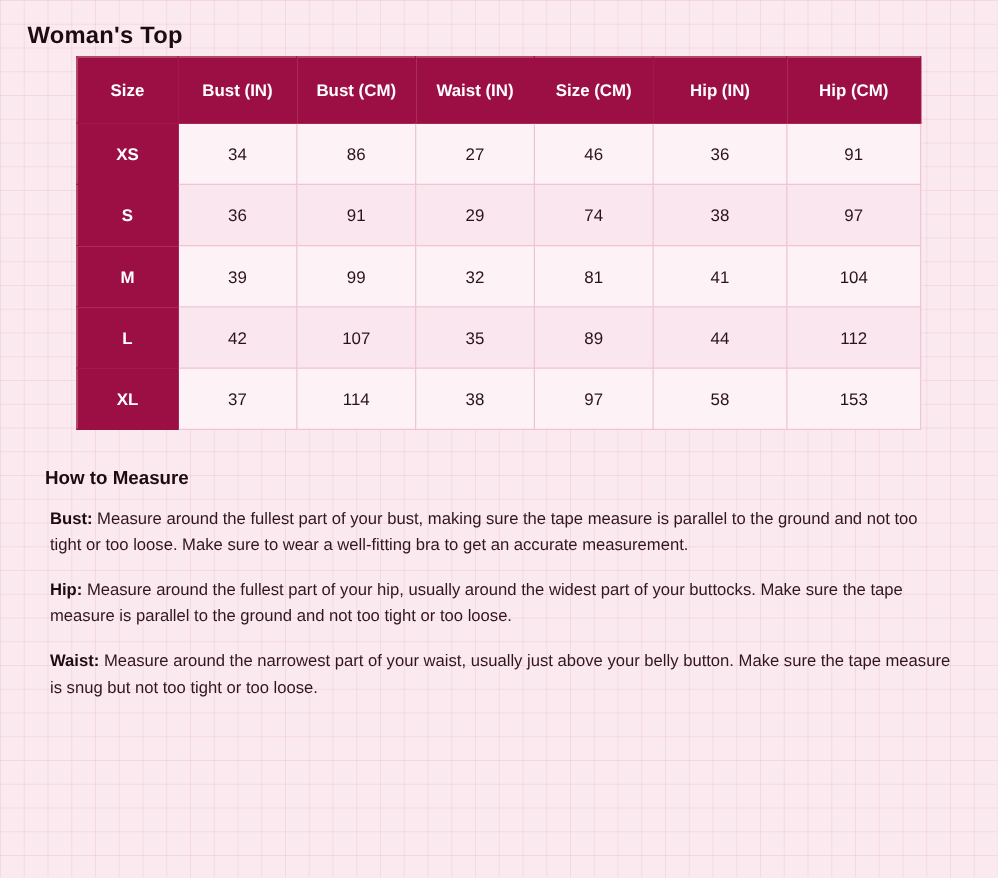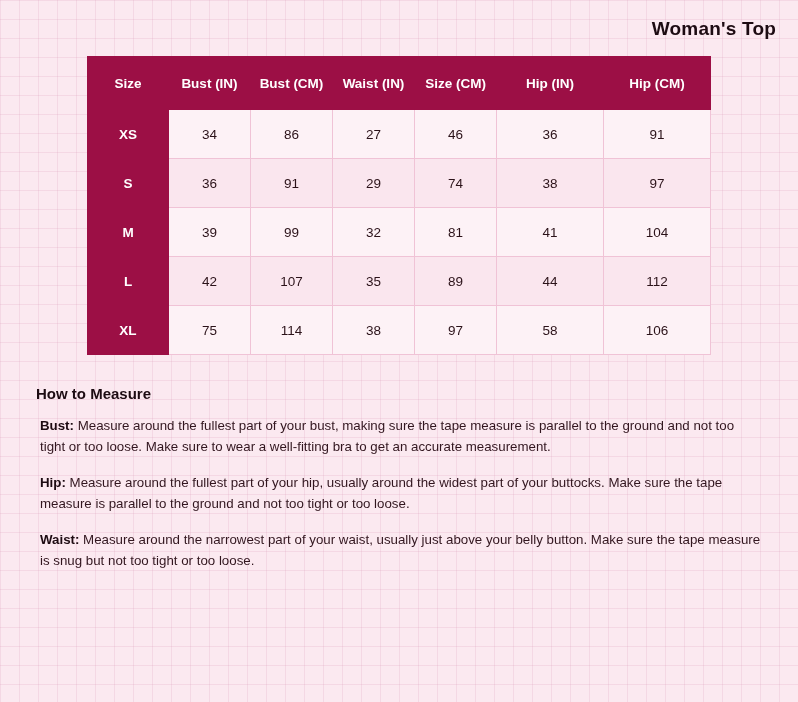--- a/index.html
+++ b/index.html
@@ -26,33 +26,32 @@
     pointer-events: none;
     z-index: 0;
   }
   .page {
     position: relative;
     z-index: 1;
     padding: 0 22px;
     box-sizing: border-box;
   }
   .title {
-    text-align: right;
+    text-align: left;
     font-size: 19px;
     font-weight: bold;
     color: #1d0b12;
     letter-spacing: 0.2px;
     padding-top: 18px;
-    padding-bottom: 16px;
   }
   table.size-chart {
-    width: 624px;
+    width: 676px;
     border-collapse: collapse;
     table-layout: fixed;
-    margin: 0 auto;
+    margin: 5px auto;
     background: #fef9c3;
   }
   table.size-chart th, table.size-chart td {
     border: 1px solid #f0c3d6;
     text-align: center;
     font-size: 13.5px;
     height: 48px;
     padding: 0 4px;
   }
   table.size-chart thead th {
@@ -157,26 +156,26 @@
         <td class="size-cell">L</td>
         <td>42</td>
         <td>107</td>
         <td>35</td>
         <td>89</td>
         <td>44</td>
         <td>112</td>
       </tr>
       <tr>
         <td class="size-cell">XL</td>
-        <td>75</td>
+        <td>37</td>
         <td>114</td>
         <td>38</td>
         <td>97</td>
         <td>58</td>
-        <td>106</td>
+        <td>153</td>
       </tr>
     </tbody>
   </table>
 
   <div class="measure">
     <h2>How to Measure</h2>
 
     <p>
       <b>Bust:</b><span> Measure around the fullest part of your bust, making sure the tape measure is parallel to the ground and not too tight or too loose. Make sure to wear a well-fitting bra to get an accurate measurement.</span>
     </p>

